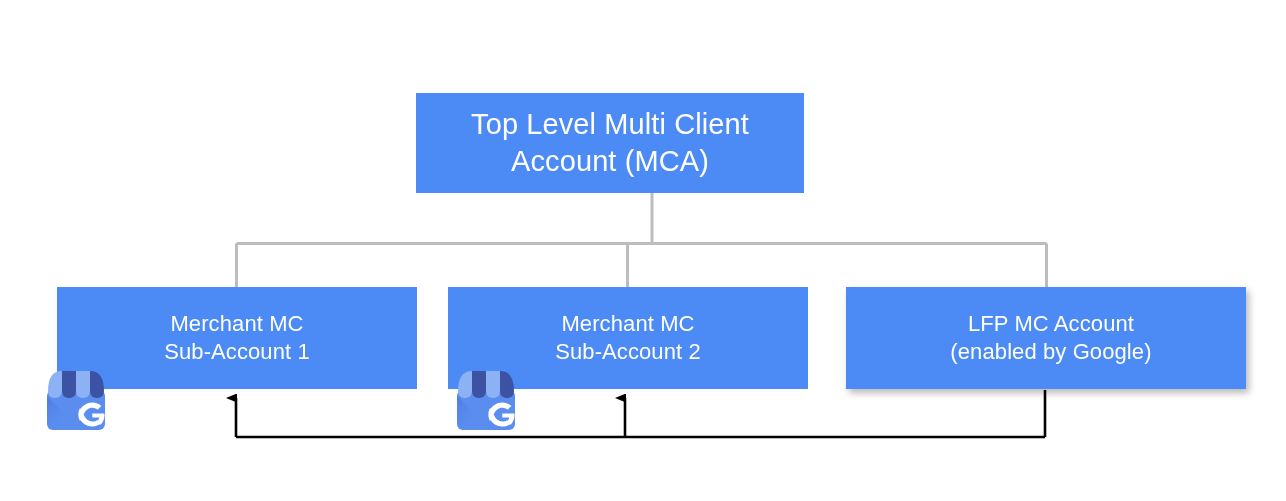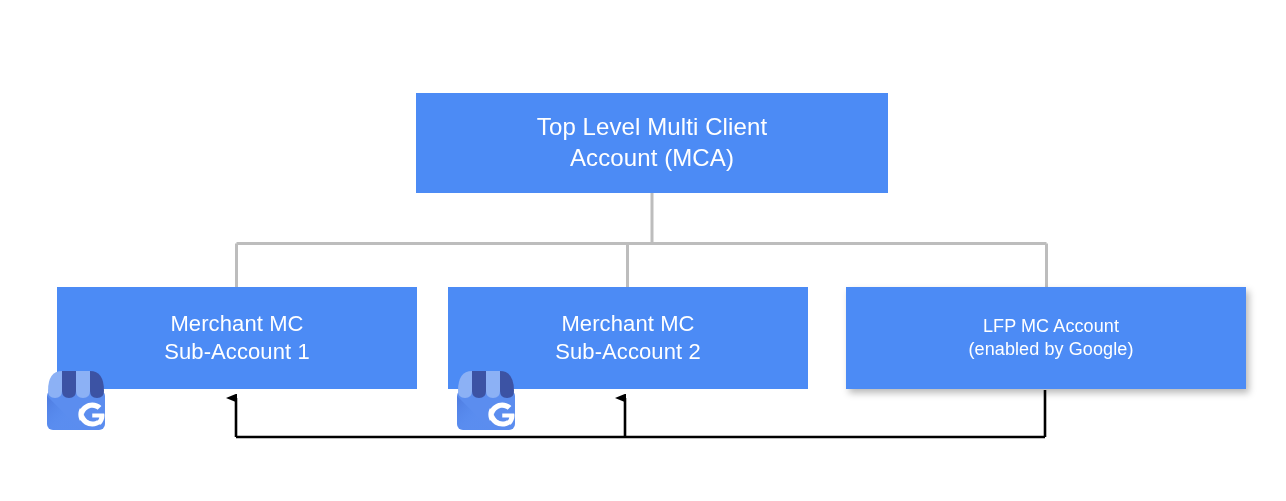--- a/index.html
+++ b/index.html
@@ -30,44 +30,44 @@
     letter-spacing: 0.1px;
   }
   .node .label {
     display: block;
     width: 100%;
     white-space: pre-line;
   }
   #node-mca {
     left: 416px;
     top: 93px;
-    width: 472px;
+    width: 388px;
     height: 100px;
-    font-size: 24px;
+    font-size: 29px;
   }
   #node-sub1 {
     left: 57px;
     top: 287px;
     width: 360px;
     height: 102px;
     font-size: 22px;
   }
   #node-sub2 {
     left: 448px;
     top: 287px;
     width: 360px;
     height: 102px;
     font-size: 22px;
   }
   #node-lfp {
     left: 846px;
     top: 287px;
     width: 400px;
     height: 102px;
-    font-size: 18px;
+    font-size: 22px;
     box-shadow: 3px 4px 7px rgba(0,0,0,0.28);
     padding-left: 10px;
   }
   .connector-layer, .arrow-layer {
     position: absolute;
     left: 0;
     top: 0;
     width: 1286px;
     height: 501px;
   }

